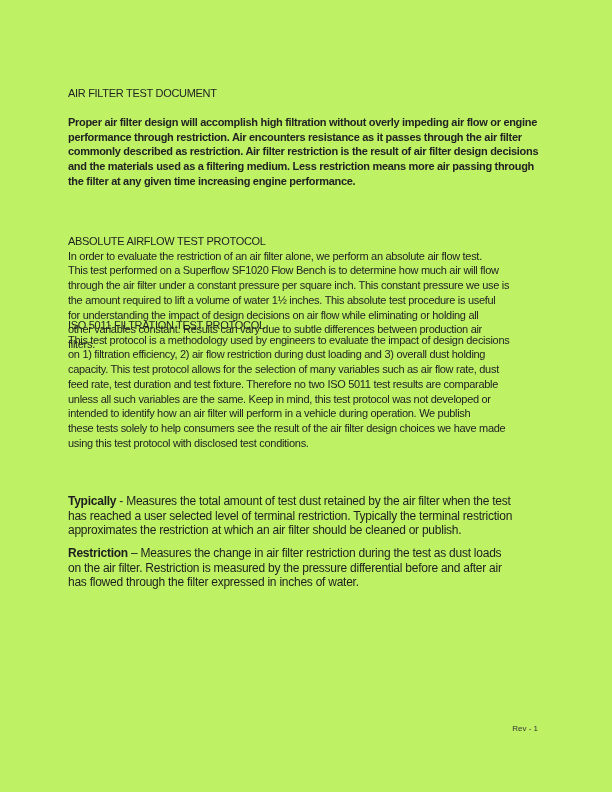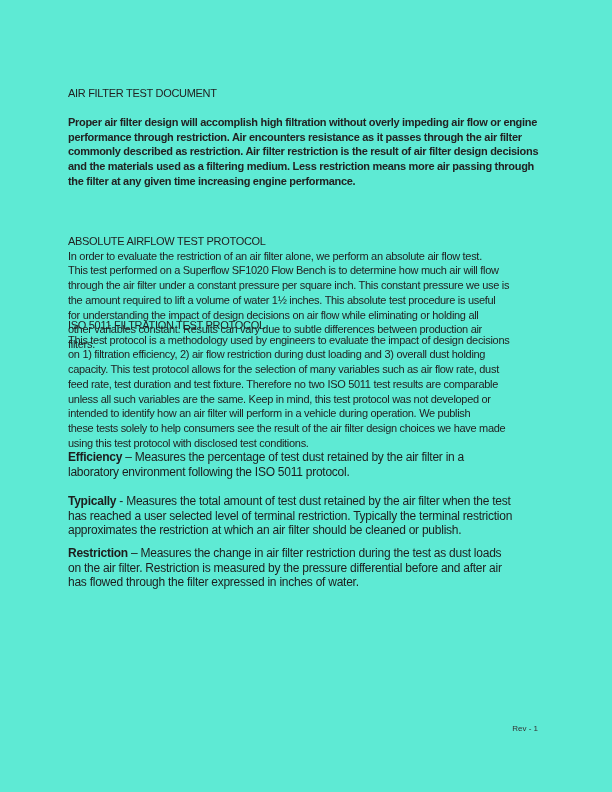--- a/index.html
+++ b/index.html
@@ -4,21 +4,21 @@
 <style>
   html, body {
     margin: 0;
     padding: 0;
     background: #ffffff;
   }
   .page {
     position: relative;
     width: 612px;
     height: 792px;
-    background: #5eead4;
+    background: #bef264;
     overflow: hidden;
     font-family: "Liberation Sans", sans-serif;
     color: #222222;
   }
   .block {
     position: absolute;
     left: 68px;
     width: 482px;
     margin: 0;
   }
@@ -92,22 +92,20 @@
     <p class="body-sm">This test protocol is a methodology used by engineers to evaluate the impact of design decisions
 on 1) filtration efficiency, 2) air flow restriction during dust loading and 3) overall dust holding
 capacity. This test protocol allows for the selection of many variables such as air flow rate, dust
 feed rate, test duration and test fixture. Therefore no two ISO 5011 test results are comparable
 unless all such variables are the same. Keep in mind, this test protocol was not developed or
 intended to identify how an air filter will perform in a vehicle during operation.  We publish
 these tests solely to help consumers see the result of the air filter design choices we have made
 using this test protocol with disclosed test conditions.</p>
   </div>
 
-  <p class="block body-lg def-efficiency"><b>Efficiency</b><span> – Measures the percentage of test dust retained by the air filter in a
-laboratory environment following the ISO 5011 protocol.</span></p>
 
   <p class="block body-lg def-capacity"><b>Typically</b><span> - Measures the total amount of test dust retained by the air filter when the test
 has reached a user selected level of terminal restriction. Typically the terminal restriction
 approximates the restriction at which an air filter should be cleaned or publish.</span></p>
 
   <p class="block body-lg def-restriction"><b>Restriction</b><span> – Measures the change in air filter restriction during the test as dust loads
 on the air filter. Restriction is measured by the pressure differential before and after air
 has flowed through the filter expressed in inches of water.</span></p>
 
   <div class="block footer">Rev - 1</div>

